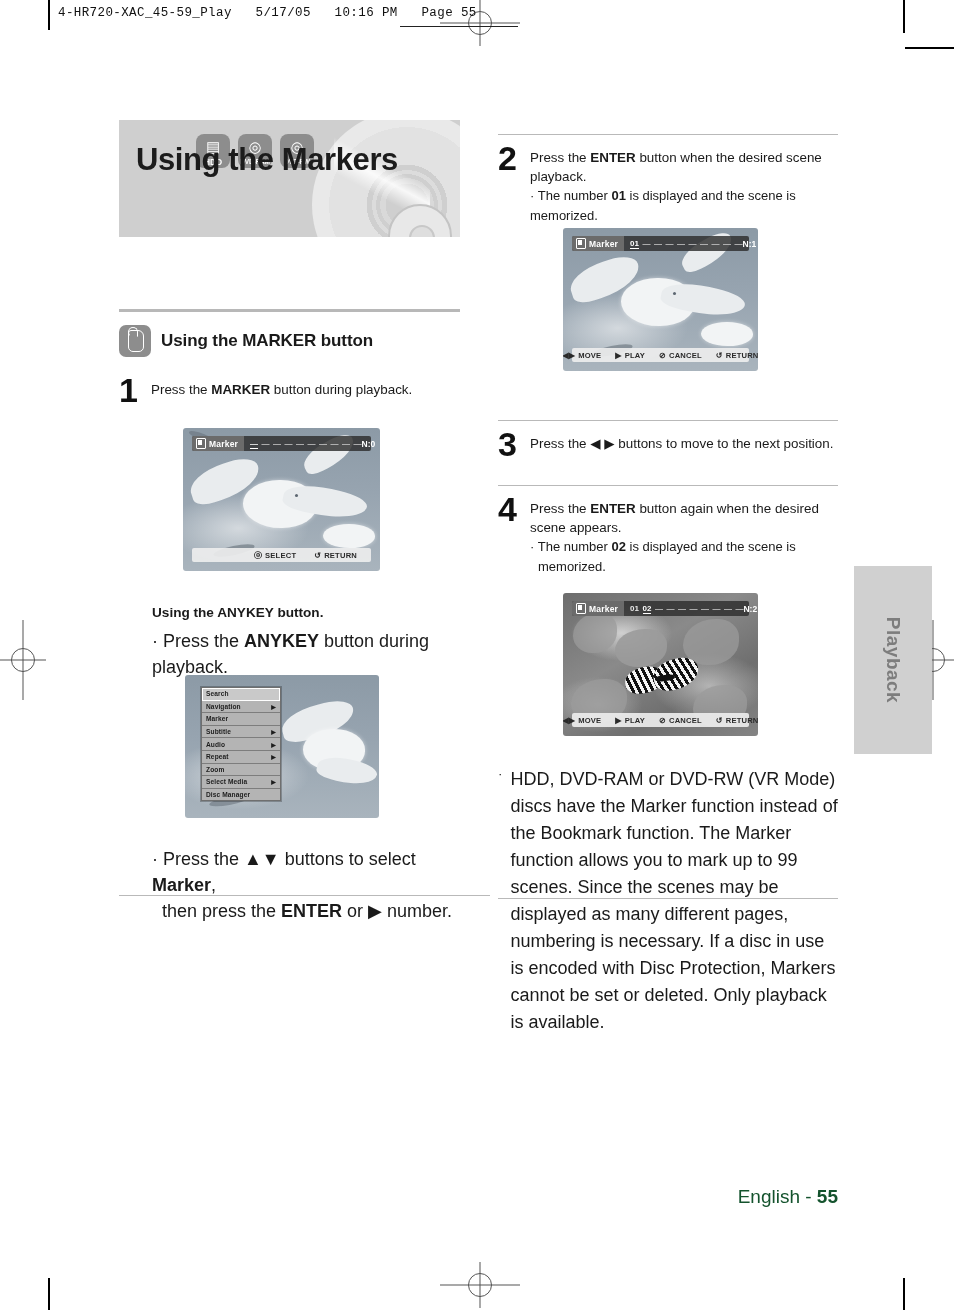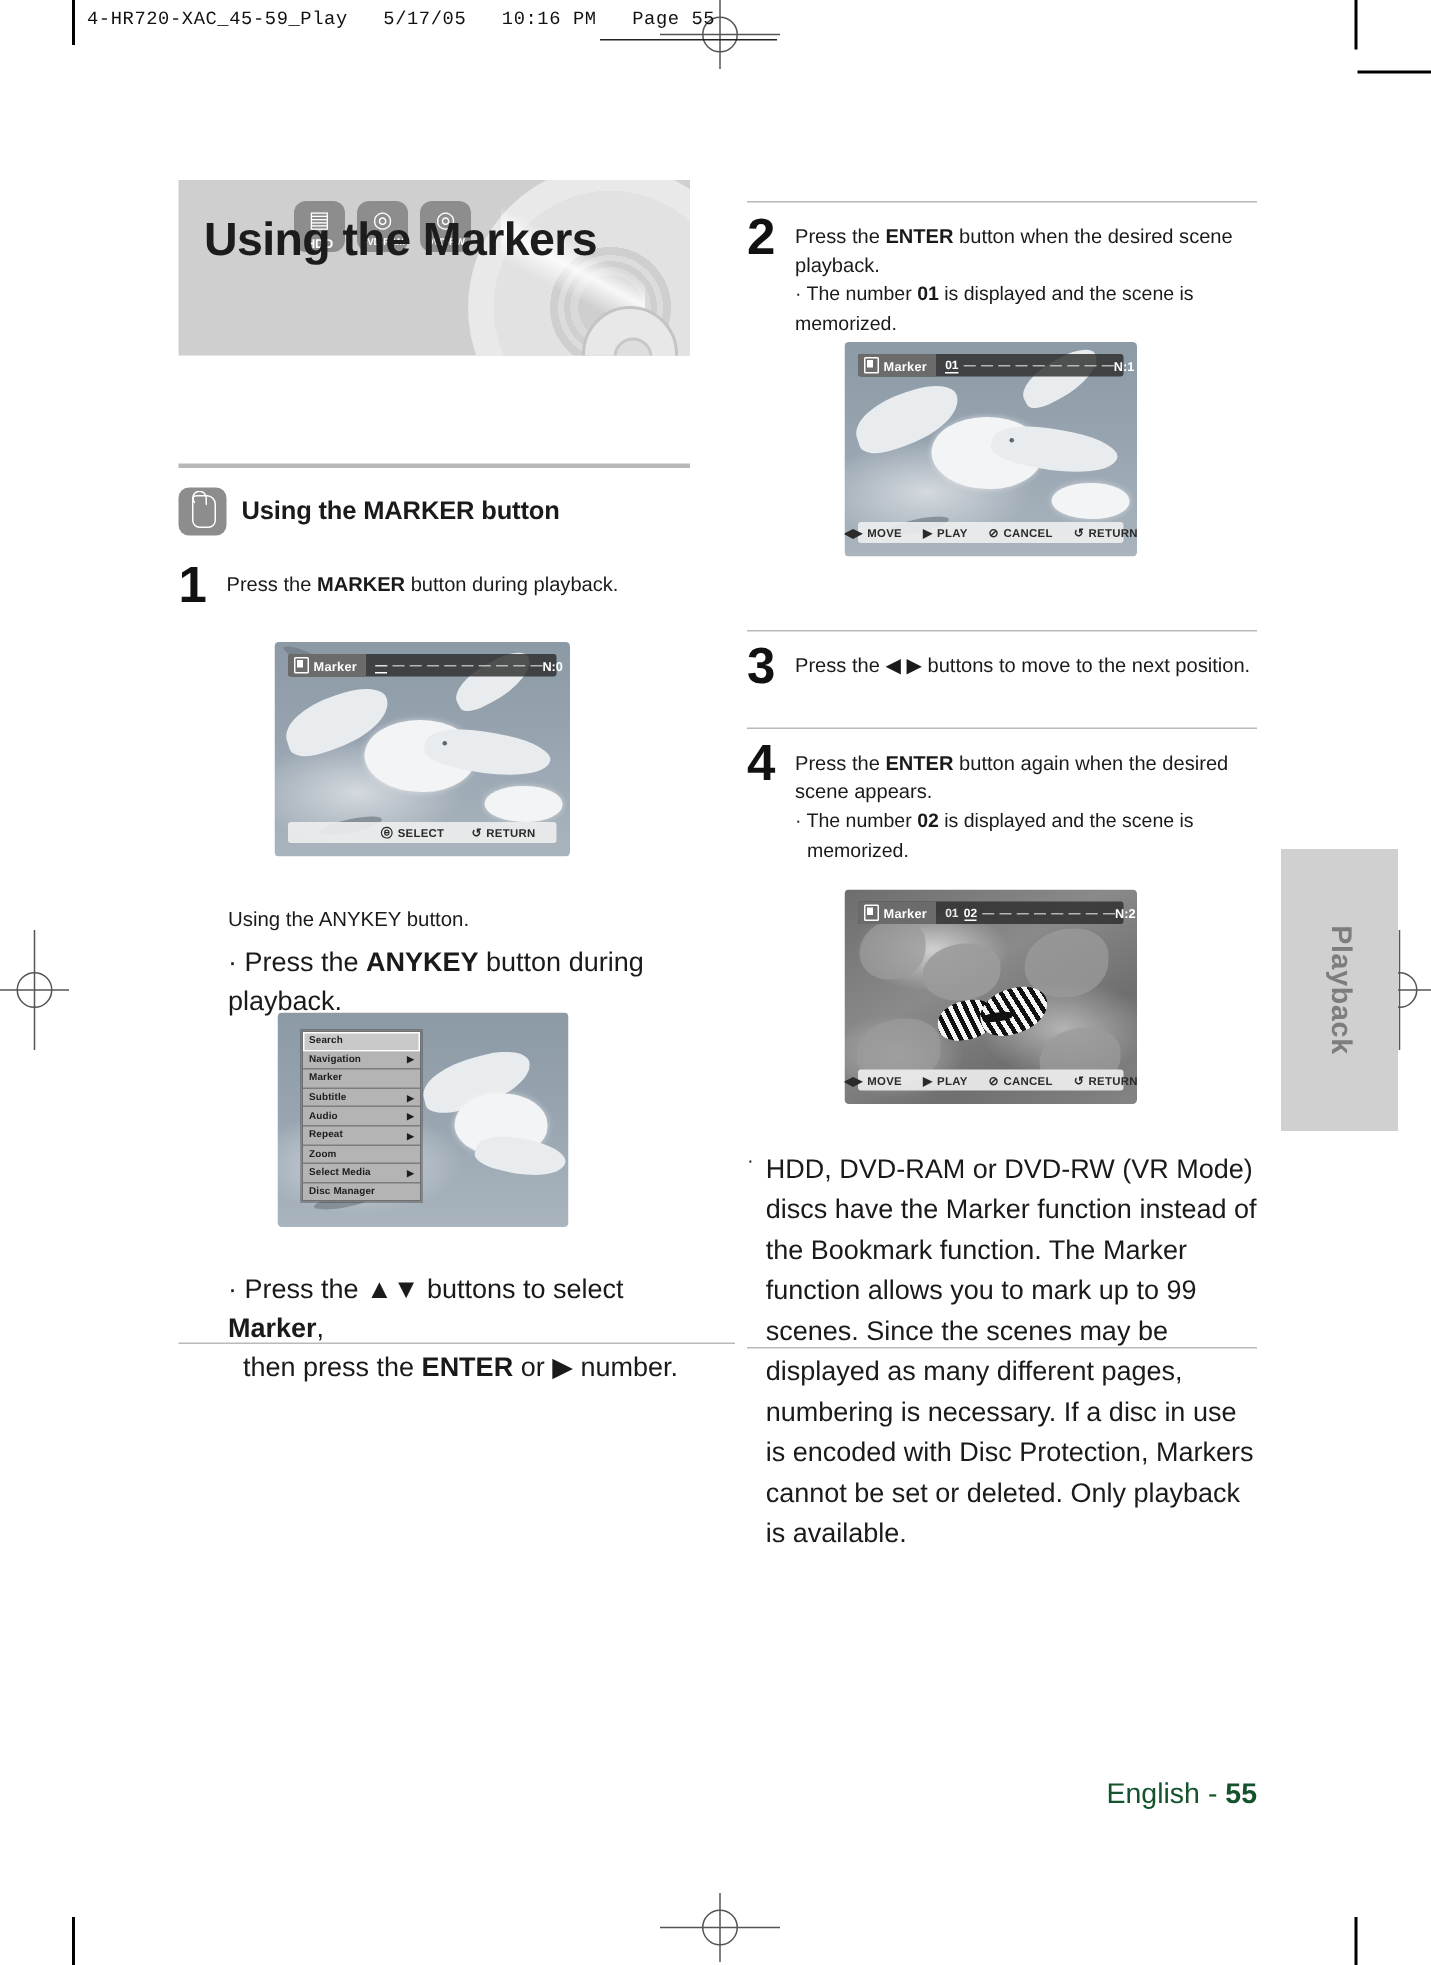--- a/index.html
+++ b/index.html
@@ -239,21 +239,21 @@
           <span>SELECT</span>
         </span>
       <span class="it">
           <span class="g">↺</span>
           <span>RETURN</span>
         </span>
     </div>
   </div>
 
   <div style="position:absolute;left:152px;top:605px;width:320px;">
-    <div style="font-size:13.6px;font-weight:normal;">Using the ANYKEY button.</div>
+    <div style="font-size:13.6px;font-weight:bold;">Using the ANYKEY button.</div>
     <div class="txt" style="margin-top:8px;"><span>· Press the </span><b>ANYKEY</b><span> button during playback.</span></div>
   </div>
 
   <div class="shot birds" style="position:absolute;left:185px;top:675px;width:194px;height:143px;">
     <div class="wing" style="left:96px;top:30px;width:74px;height:32px;transform:rotate(-14deg);"></div>
     <div class="bird" style="left:118px;top:54px;width:62px;height:42px;"></div>
     <div class="wing" style="left:132px;top:84px;width:60px;height:24px;transform:rotate(14deg);"></div>
     <div class="dark" style="left:24px;top:122px;width:40px;height:8px;transform:rotate(-10deg);opacity:.5;"></div>
 
     <div class="anykey">

